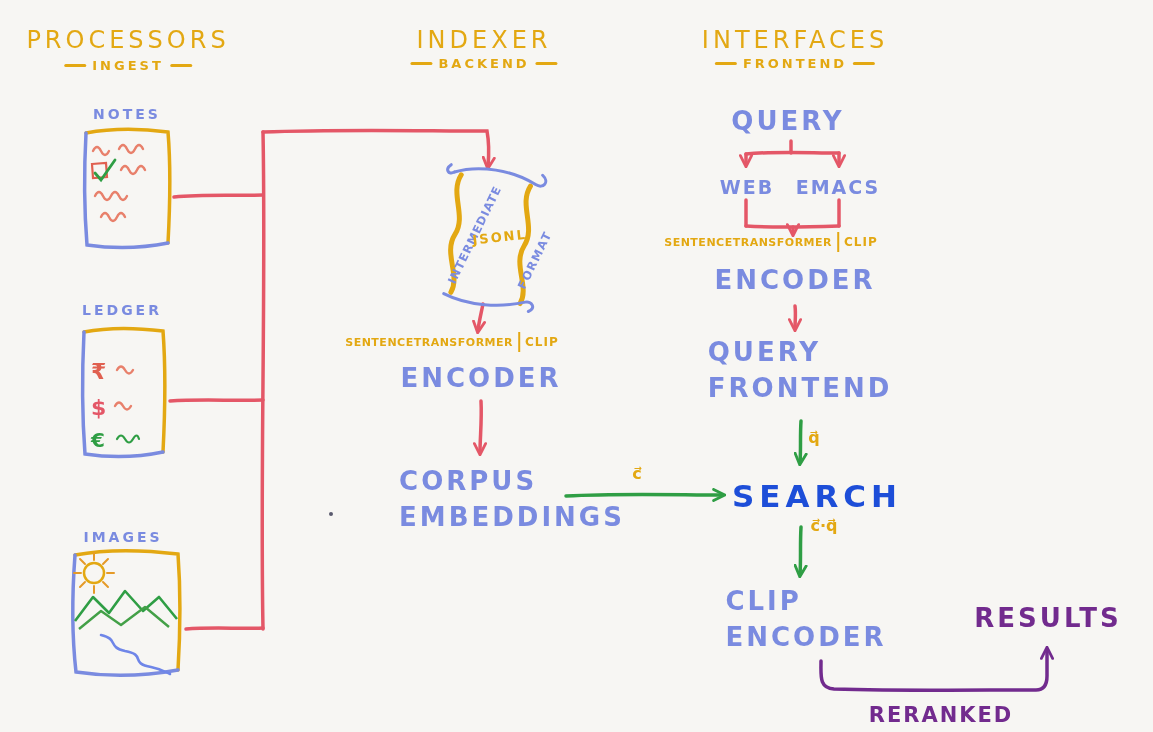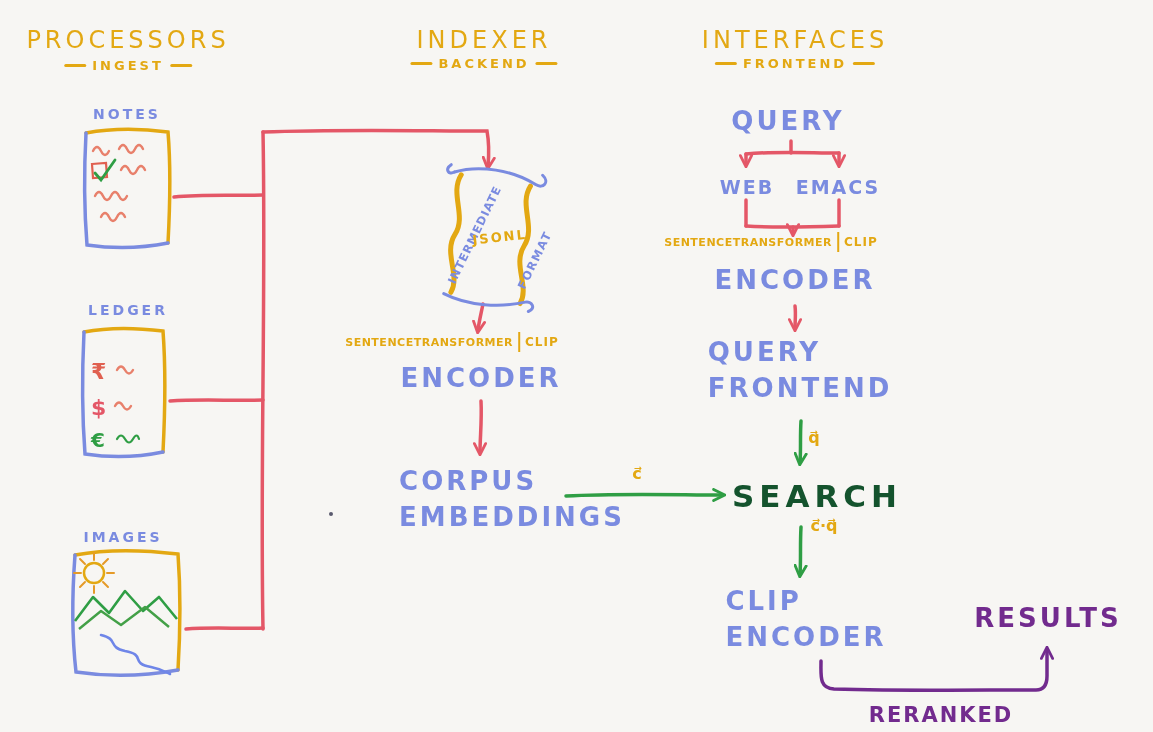--- a/index.html
+++ b/index.html
@@ -10,21 +10,21 @@
   }
   .abs { position:absolute; white-space:nowrap; }
   .ctr { transform:translateX(-50%); }
   .title { font-size:24px; font-weight:normal; letter-spacing:4px; color:#e3a812; }
   .subtitle { display:flex; align-items:center; gap:6px; transform:translateX(-50%); }
   .subtitle .sub-txt { font-size:13px; font-weight:bold; letter-spacing:3px; color:#e3a812; }
   .dash { width:22px; height:3px; background:#e3a812; border-radius:2px; }
   .cardlabel { font-size:14px; font-weight:bold; letter-spacing:3px; color:#7a8be0; }
   .node { color:#7a8be0; font-weight:bold; font-size:26px;
           letter-spacing:3px; line-height:36px; }
-  .node-red { color:#14532d; font-size:31px; letter-spacing:5px; }
+  .node-red { color:#1d4ed8; font-size:31px; letter-spacing:5px; }
   .node-purple { color:#722b8e; }
   .node-sm { font-size:19px; letter-spacing:2px; }
   .reranked { font-size:21px; letter-spacing:2px; }
   .caption { display:flex; align-items:center; gap:5px; transform:translateX(-50%);
              color:#e3a812; font-weight:bold; }
   .cap-stack { display:flex; flex-direction:row; align-items:center;
                font-size:11px; line-height:13px; letter-spacing:0.5px; }
   .cap-div { width:2px; height:20px; background:#e3a812; }
   .cap-alt { font-size:12px; letter-spacing:1px; }
   .vec { color:#e3a812; font-weight:bold; font-size:16px; transform:translateX(-50%); }
@@ -147,21 +147,21 @@
   </div>
 
   <div class="abs ctr title" style="left:795px; top:26px;">INTERFACES</div>
   <div class="abs subtitle" style="left:795px; top:56px;">
     <span class="dash"></span>
     <span class="sub-txt">FRONTEND</span>
     <span class="dash"></span>
   </div>
 
   <div class="abs ctr cardlabel" style="left:127px; top:106px;">NOTES</div>
-  <div class="abs ctr cardlabel" style="left:128px; top:302px;">LEDGER</div>
+  <div class="abs ctr cardlabel" style="left:122px; top:302px;">LEDGER</div>
   <div class="abs ctr cardlabel" style="left:123px; top:529px;">IMAGES</div>
 
   <div class="abs caption" style="left:452px; top:332px;">
     <span class="cap-stack">
       <span>SENTENCE</span>
       <span>TRANSFORMER</span>
     </span>
     <span class="cap-div"></span>
     <span class="cap-alt">CLIP</span>
   </div>

